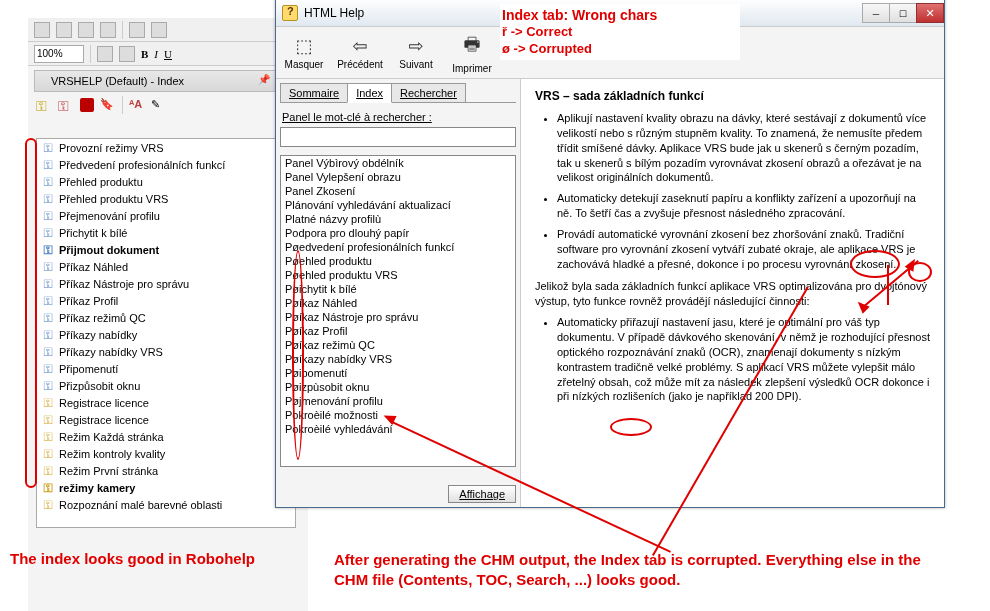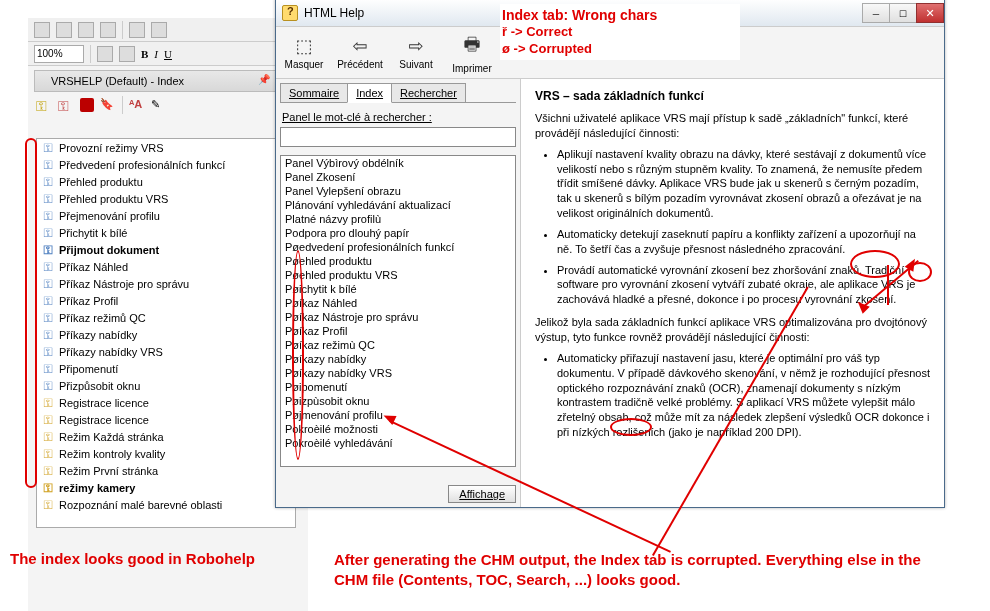--- a/index.html
+++ b/index.html
@@ -244,46 +244,44 @@
     <div class="chm-nav">
       <div class="chm-tabs">
         <div class="ctab u">Sommaire</div>
         <div class="ctab active">Index</div>
         <div class="ctab u">Rechercher</div>
       </div>
       <div class="chm-label">Panel le mot-clé à rechercher :</div>
       <input class="chm-input" style="">
       <div class="chm-listbox" id="chm-list">
           <div class="chm-li">Panel Výbìrový obdélník</div>
+          <div class="chm-li">Panel Vylepšení obrazu</div>
           <div class="chm-li">Panel Zkosení</div>
-          <div class="chm-li">Panel Vylepšení obrazu</div>
           <div class="chm-li">Plánování vyhledávání aktualizací</div>
           <div class="chm-li">Platné názvy profilù</div>
           <div class="chm-li">Podpora pro dlouhý papír</div>
           <div class="chm-li">Pøedvedení profesionálních funkcí</div>
           <div class="chm-li">Pøehled produktu</div>
           <div class="chm-li">Pøehled produktu VRS</div>
           <div class="chm-li">Pøichytit k bílé</div>
           <div class="chm-li">Pøíkaz Náhled</div>
           <div class="chm-li">Pøíkaz Nástroje pro správu</div>
           <div class="chm-li">Pøíkaz Profil</div>
           <div class="chm-li">Pøíkaz režimù QC</div>
-          <div class="chm-li">Pøíkazy nabídky</div>
           <div class="chm-li">Pøíkazy nabídky VRS</div>
           <div class="chm-li">Pøipomenutí</div>
           <div class="chm-li">Pøizpùsobit oknu</div>
           <div class="chm-li">Pøjmenování profilu</div>
           <div class="chm-li">Pokroèilé možnosti</div>
           <div class="chm-li">Pokroèilé vyhledávání</div>
         </div>
       <div class="chm-aff"><button class="aff-btn">Affichage</button></div>
     </div>
     <div class="chm-content">
       <h3>VRS – sada základních funkcí</h3>
-      <p>Všichni uživatelé aplikace VRS mají přístup k sadě „základních" funkcí, které provádějí následující činnosti:</p>
       <ul>
         <li>Aplikují nastavení kvality obrazu na dávky, které sestávají z dokumentů více velikostí nebo s různým stupněm kvality. To znamená, že nemusíte předem třídit smíšené dávky. Aplikace VRS bude jak u skenerů s černým pozadím, tak u skenerů s bílým pozadím vyrovnávat zkosení obrazů a ořezávat je na velikost originálních dokumentů.</li>
         <li>Automaticky detekují zaseknutí papíru a konflikty zařízení a upozorňují na ně. To šetří čas a zvyšuje přesnost následného zpracování.</li>
         <li>Provádí automatické vyrovnání zkosení bez zhoršování znaků. Tradiční software pro vyrovnání zkosení vytváří zubaté okraje, ale aplikace VRS je zachovává hladké a přesné, dokonce i po procesu vyrovnání zkosení.</li>
       </ul>
       <p>Jelikož byla sada základních funkcí aplikace VRS optimalizována pro dvojtónový výstup, tyto funkce rovněž provádějí následující činnosti:</p>
       <ul>
         <li>Automaticky přiřazují nastavení jasu, které je optimální pro váš typ dokumentu. V případě dávkového skenování, v němž je rozhodující přesnost optického rozpoznávání znaků (OCR), znamenají dokumenty s nízkým kontrastem tradičně velké problémy. S aplikací VRS můžete vylepšit málo zřetelný obsah, což může mít za následek zlepšení výsledků OCR dokonce i při nízkých rozlišeních (jako je například 200 DPI).</li>
       </ul>
     </div>

